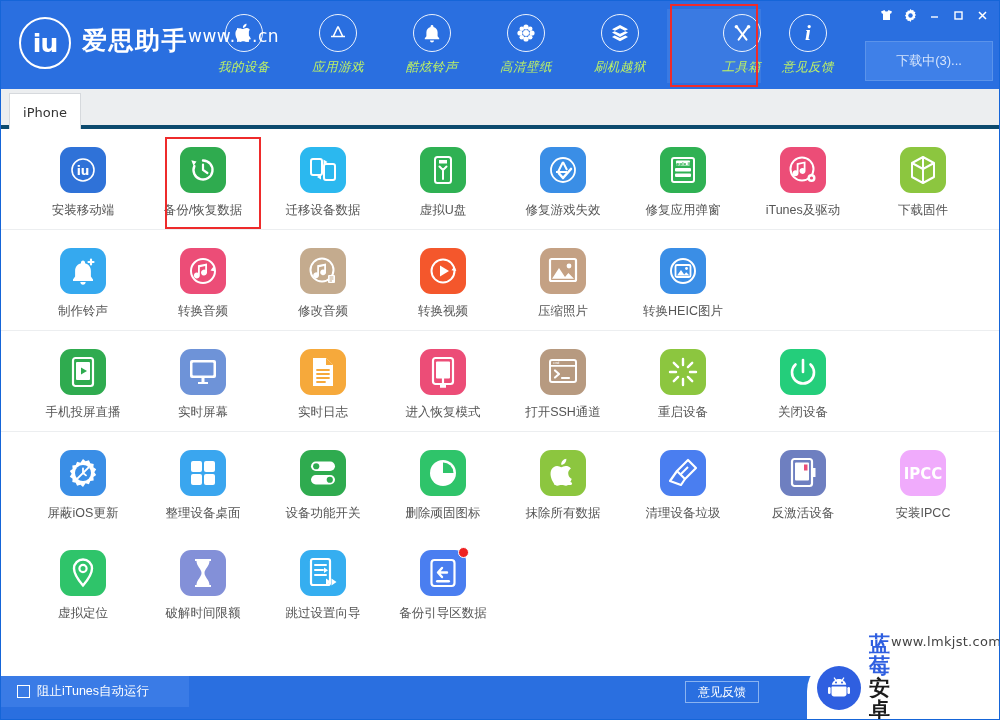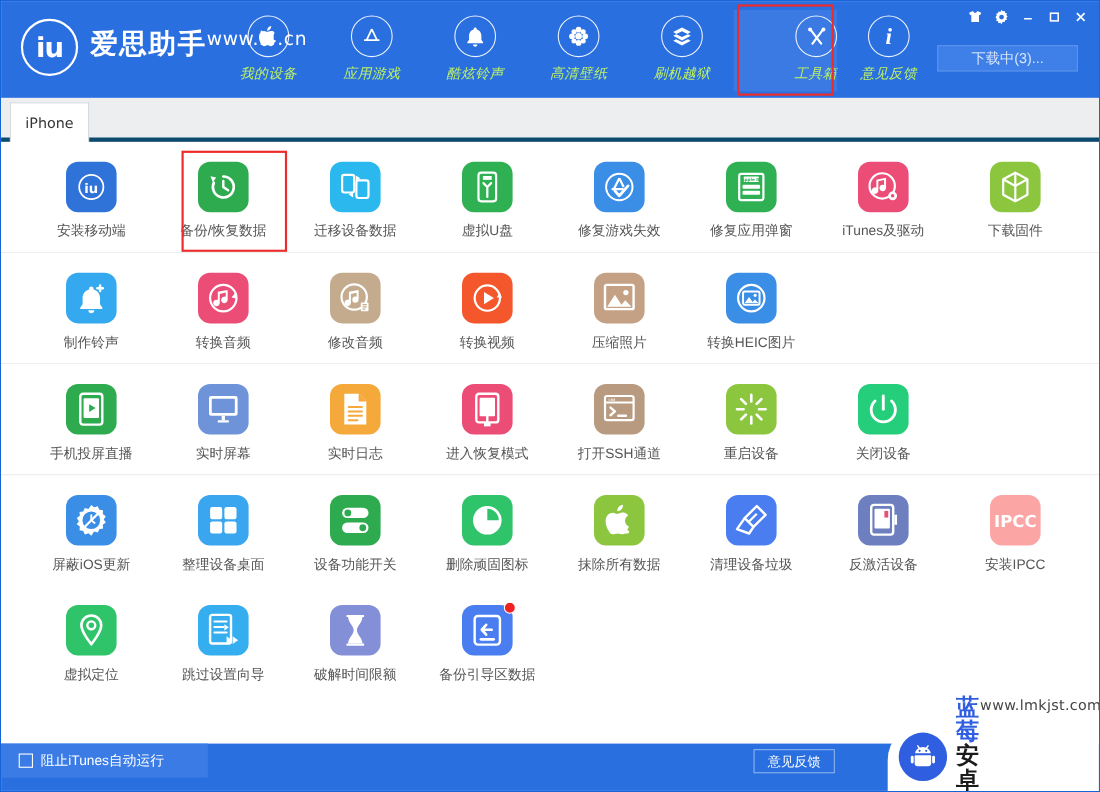--- a/index.html
+++ b/index.html
@@ -75,22 +75,22 @@
     position: absolute; right: 8px; top: 4px;
     display: flex; align-items: center; gap: 2px;
   }
   .winbtn {
     width: 22px; height: 20px;
     display: flex; align-items: center; justify-content: center;
     color: #fff; font-size: 13px; cursor: pointer;
   }
 
   .download-btn {
-    position: absolute; right: 21px; top: 40px;
-    width: 128px; height: 24px;
+    position: absolute; right: 8px; top: 40px;
+    width: 128px; height: 40px;
     background: #3f80e8;
     border: 1px solid #5b93ea;
     color: #d6e4fb; font-size: 13px;
     display: flex; align-items: center; justify-content: center;
     cursor: pointer;
   }
 
   
   .tabstrip {
     position: absolute; left: 0; top: 88px;
@@ -689,64 +689,64 @@
                   <rect x="6" y="5.5" width="14" height="18" rx="1" fill="#fff"></rect>
                   <rect x="15" y="7.5" width="3.5" height="6" fill="#ec4d77"></rect>
                   <path fill="#fff" d="M24 11h2.5v9H24z"></path>
                 </svg>
               </div>
             </div>
             <div class="t-lbl">反激活设备</div>
           </div>
           <div class="tool">
             <div class="ico-wrap">
-              <div class="ico" style="background: #fca5a5;">
+              <div class="ico" style="background: #f0abfc;">
                 <svg width="40" height="22" viewBox="0 0 40 22">
                   <text x="20" y="17" text-anchor="middle" font-size="15" font-weight="bold" fill="#fff" font-family="DejaVu Sans">IPCC</text>
                 </svg>
               </div>
             </div>
             <div class="t-lbl">安装IPCC</div>
           </div>
         </div>
         <div class="grid-row">
           <div class="tool">
             <div class="ico-wrap">
               <div class="ico" style="background: rgb(47, 196, 106);">
                 <svg width="26" height="32" viewBox="0 0 26 32">
                   <path fill="none" stroke="#fff" stroke-width="2.4" d="M13 2.5c-5 0-9 4-9 9 0 6.5 9 17 9 17s9-10.5 9-17c0-5-4-9-9-9z"></path>
                   <circle cx="13" cy="11.5" r="3.6" fill="none" stroke="#fff" stroke-width="2.2"></circle>
                 </svg>
               </div>
             </div>
             <div class="t-lbl">虚拟定位</div>
+          </div>
+          <div class="tool">
+            <div class="ico-wrap">
+              <div class="ico" style="background: rgb(131, 144, 216);">
+                <svg width="24" height="32" viewBox="0 0 24 32">
+                  <path fill="#fff" d="M4 2h16v2H4zM4 28h16v2H4z"></path>
+                  <path fill="#fff" d="M5.5 4h13c0 5-5 8-5 12s5 7 5 12h-13c0-5 5-8 5-12s-5-7-5-12z"></path>
+                </svg>
+              </div>
+            </div>
+            <div class="t-lbl">破解时间限额</div>
           </div>
           <div class="tool">
             <div class="ico-wrap">
               <div class="ico" style="background: rgb(53, 174, 240);">
                 <svg width="30" height="32" viewBox="0 0 30 32">
                   <rect x="3" y="2" width="19" height="26" rx="2" fill="none" stroke="#fff" stroke-width="2.2"></rect>
                   <path fill="none" stroke="#fff" stroke-width="2" stroke-linecap="round" d="M7 8h11M7 13h8M7 18h11"></path>
                   <path fill="#fff" d="M16 10.5l4 2.8-4 2.8z"></path>
                   <path fill="#fff" d="M20 21.5l5 3.5-5 3.5zM25.5 21.5l5 3.5-5 3.5z" transform="translate(-2 0)"></path>
                 </svg>
               </div>
             </div>
             <div class="t-lbl">跳过设置向导</div>
-          </div>
-          <div class="tool">
-            <div class="ico-wrap">
-              <div class="ico" style="background: rgb(131, 144, 216);">
-                <svg width="24" height="32" viewBox="0 0 24 32">
-                  <path fill="#fff" d="M4 2h16v2H4zM4 28h16v2H4z"></path>
-                  <path fill="#fff" d="M5.5 4h13c0 5-5 8-5 12s5 7 5 12h-13c0-5 5-8 5-12s-5-7-5-12z"></path>
-                </svg>
-              </div>
-            </div>
-            <div class="t-lbl">破解时间限额</div>
           </div>
           <div class="tool">
             <div class="ico-wrap">
               <div class="ico" style="background: rgb(74, 126, 240);">
                 <svg width="28" height="30" viewBox="0 0 28 30">
                   <rect x="2.5" y="2" width="23" height="26" rx="3" fill="none" stroke="#fff" stroke-width="2.2"></rect>
                   <path fill="none" stroke="#fff" stroke-width="2.4" stroke-linecap="round" stroke-linejoin="round" d="M18 14.5h-8M13 10l-4 4.5 4 4.5"></path>
                   <rect x="7" y="22" width="14" height="2.4" rx="1.2" fill="#fff"></rect>
                 </svg>
               </div>

